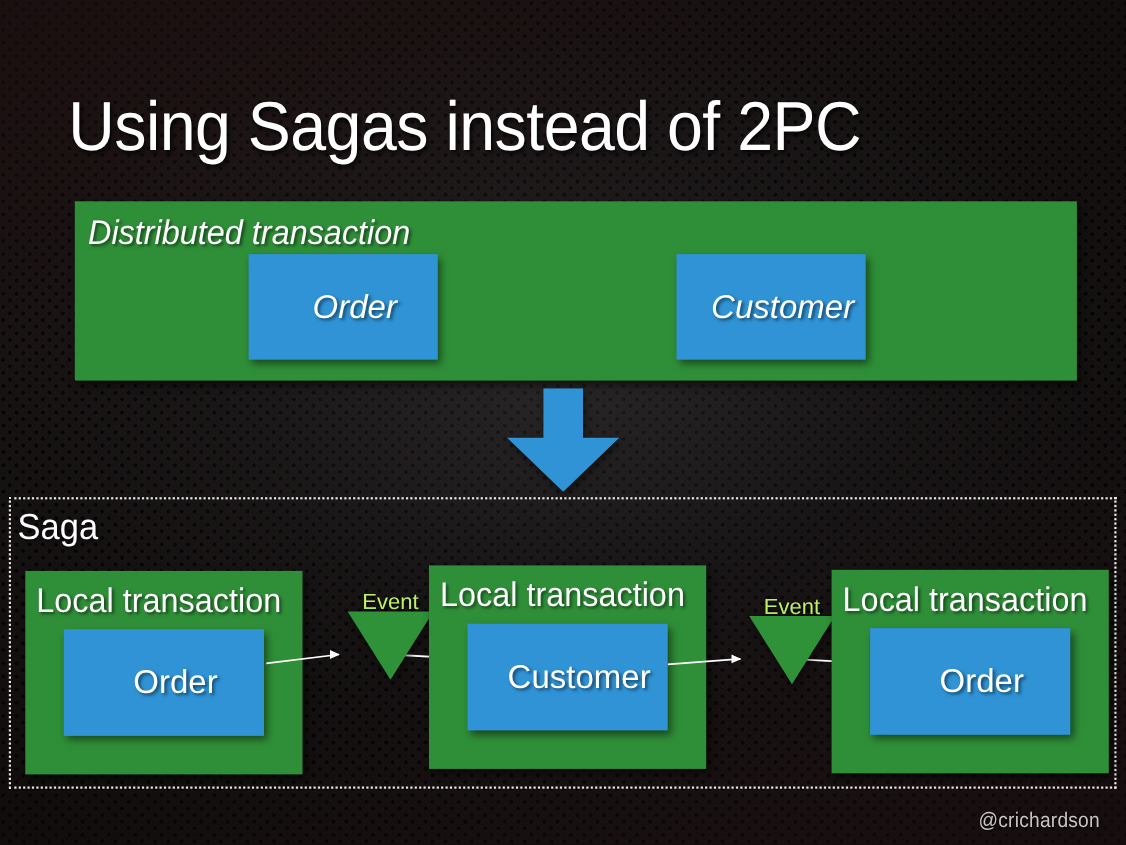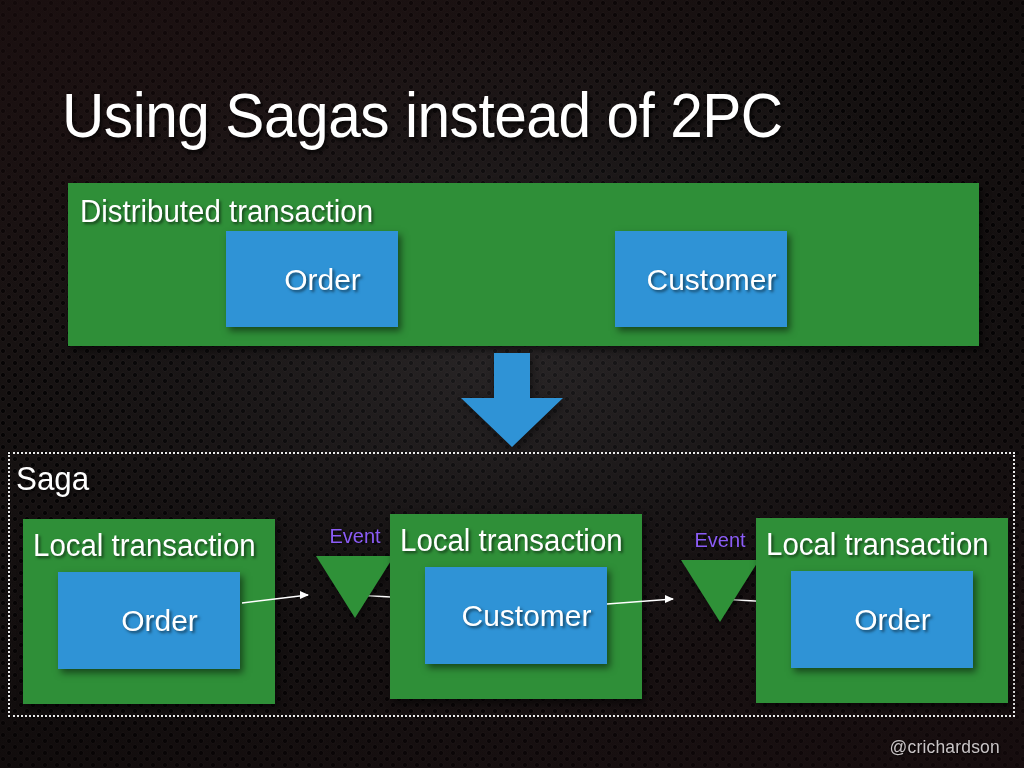--- a/index.html
+++ b/index.html
@@ -90,20 +90,21 @@
     text-shadow: 2px 2px 3px rgba(0,0,0,0.55);
     padding-left: 21px;
   }
 
   
   #dt-box {
     left: 68px;
     top: 183px;
     width: 911px;
     height: 163px;
+    font-style: italic;
   }
   #dt-title { left: 12px; top: 13px; }
   #dt-order  { left: 158px; top: 48px; width: 172px; height: 96px; }
   #dt-cust   { left: 547px; top: 48px; width: 172px; height: 96px; }
   #dt-order .box-label, #dt-cust .box-label { top: 34px; }
 
   
   #down-arrow {
     left: 461px;
     top: 353px;
@@ -141,23 +142,23 @@
   .lt-inner { left: 35px; top: 53px; width: 182px; height: 97px; }
   .lt-inner .box-label { top: 34px; }
 
   
   .event-group { width: 150px; height: 100px; }
   #event1 { left: 280px; top: 526px; }
   #event2 { left: 645px; top: 530px; }
   .event-label {
     position: absolute;
     left: 0; right: 0;
-    top: 0;
+    top: 12px;
     text-align: center;
-    color: #8b5cf6;
+    color: #bef264;
     font-size: 20px;
     line-height: 1;
     white-space: nowrap;
     text-shadow: 1px 1px 3px rgba(0,0,0,0.65);
   }
   .event-tri {
     position: absolute;
     left: 36px;
     top: 30px;
     width: 0; height: 0;

